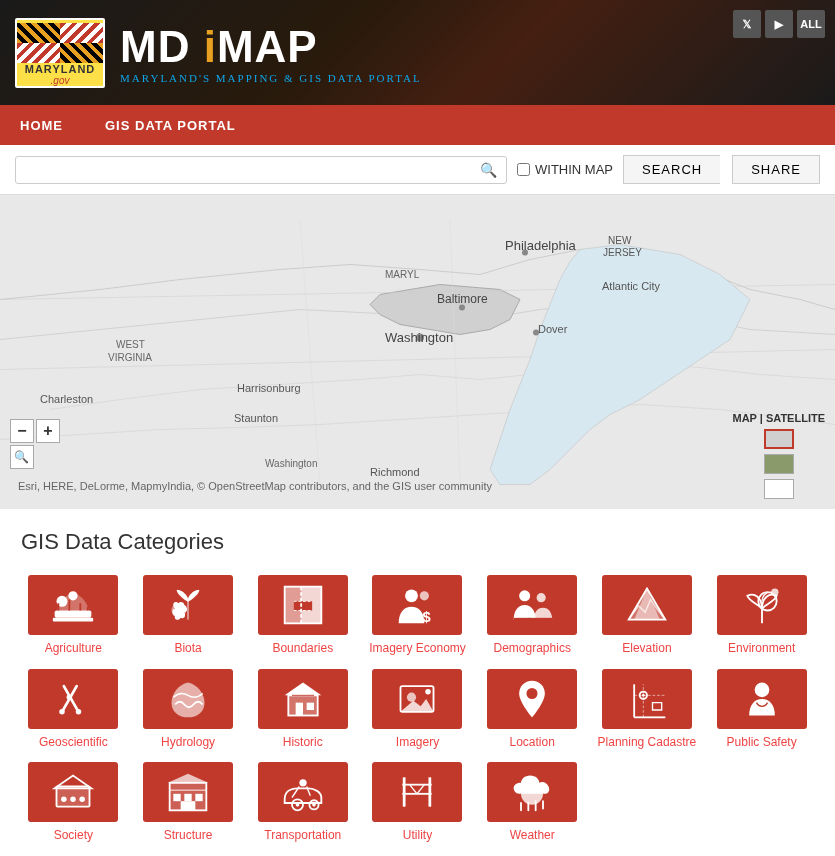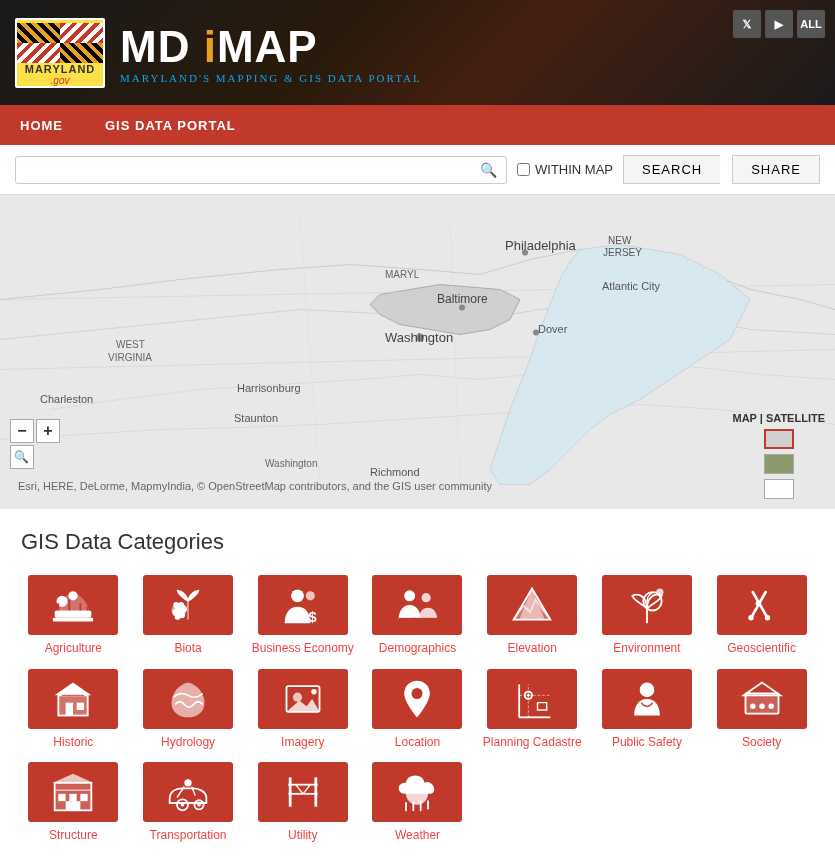--- a/index.html
+++ b/index.html
@@ -433,31 +433,44 @@
       <div class="category-icon">
         <svg class="icon-svg" viewBox="0 0 48 48">
             <path d="M24 40 L24 20 M24 20 C24 20 14 15 12 8 C18 8 24 14 24 20 M24 20 C24 20 34 15 36 8 C30 8 24 14 24 20" fill="white" stroke="white" stroke-width="1"></path>
             <circle cx="14" cy="30" r="8" fill="white" opacity="0.5"></circle>
             <path d="M14 22 C8 18 6 24 10 28 C6 28 6 34 10 36 C8 40 14 42 16 38 C20 40 22 36 20 32 C24 32 24 26 20 24 C20 20 14 20 14 22Z" fill="white"></path>
           </svg>
       </div>
       <span class="category-label">Biota</span>
     </div>
 
+    <div class="category-item">
+      <div class="category-icon">
+        <svg class="icon-svg" viewBox="0 0 48 48">
+            <rect x="4" y="4" width="40" height="40" fill="none" stroke="white" stroke-width="2"></rect>
+            <polygon points="4,4 22,4 22,20 14,20 14,30 22,30 22,44 4,44" fill="white" opacity="0.5"></polygon>
+            <polygon points="22,4 44,4 44,44 22,44 22,30 34,30 34,20 22,20" fill="white" opacity="0.8"></polygon>
+            <line x1="22" y1="4" x2="22" y2="44" stroke="white" stroke-width="2" stroke-dasharray="4,2"></line>
+            <line x1="14" y1="20" x2="34" y2="20" stroke="white" stroke-width="1" stroke-dasharray="3,2"></line>
+            <line x1="14" y1="30" x2="34" y2="30" stroke="white" stroke-width="1" stroke-dasharray="3,2"></line>
+          </svg>
+      </div>
+      <span class="category-label">Boundaries</span>
+    </div>
 
     <div class="category-item">
       <div class="category-icon">
         <svg class="icon-svg" viewBox="0 0 48 48">
             <circle cx="18" cy="14" r="7" fill="white"></circle>
             <circle cx="32" cy="14" r="5" fill="white" opacity="0.7"></circle>
             <path d="M4 44 C4 32 10 26 18 26 C26 26 32 32 32 44" fill="white"></path>
             <text x="30" y="42" font-size="16" fill="white" font-family="Arial" font-weight="bold">$</text>
           </svg>
       </div>
-      <span class="category-label">Business Economy</span>
+      <span class="category-label">Imagery Economy</span>
     </div>
 
     <div class="category-item">
       <div class="category-icon">
         <svg class="icon-svg" viewBox="0 0 48 48">
             <circle cx="16" cy="14" r="6" fill="white"></circle>
             <path d="M4 40 C4 30 9 24 16 24 C23 24 28 30 28 40" fill="white"></path>
             <circle cx="34" cy="16" r="5" fill="white" opacity="0.8"></circle>
             <path d="M26 40 C26 32 30 27 36 27 C42 27 46 32 46 40" fill="white" opacity="0.8"></path>
             <rect x="20" y="38" width="26" height="3" fill="#c0392b"></rect>
@@ -501,40 +514,40 @@
             <circle cx="20" cy="22" r="3" fill="white"></circle>
           </svg>
       </div>
       <span class="category-label">Geoscientific</span>
     </div>
 
 
     <div class="category-item">
       <div class="category-icon">
         <svg class="icon-svg" viewBox="0 0 48 48">
+            <path d="M6 28 C6 18 14 8 24 6 C34 8 42 18 42 28 C42 38 34 44 24 44 C14 44 6 38 6 28Z" fill="white" opacity="0.6"></path>
+            <path d="M10 30 Q15 24 20 30 Q25 36 30 30 Q35 24 40 30" fill="none" stroke="white" stroke-width="2"></path>
+            <path d="M8 22 Q16 15 24 20 Q32 25 40 18" fill="none" stroke="white" stroke-width="1.5"></path>
+          </svg>
+      </div>
+      <span class="category-label">Hydrology</span>
+    </div>
+
+    <div class="category-item">
+      <div class="category-icon">
+        <svg class="icon-svg" viewBox="0 0 48 48">
             <rect x="8" y="20" width="32" height="22" fill="white" opacity="0.3"></rect>
             <rect x="8" y="20" width="32" height="22" fill="none" stroke="white" stroke-width="2"></rect>
             <polygon points="4,20 24,6 44,20" fill="white"></polygon>
             <rect x="16" y="28" width="8" height="14" fill="white"></rect>
             <rect x="28" y="28" width="8" height="8" fill="white"></rect>
             <line x1="12" y1="20" x2="36" y2="20" stroke="#c0392b" stroke-width="1"></line>
           </svg>
       </div>
       <span class="category-label">Historic</span>
-    </div>
-
-    <div class="category-item">
-      <div class="category-icon">
-        <svg class="icon-svg" viewBox="0 0 48 48">
-            <path d="M6 28 C6 18 14 8 24 6 C34 8 42 18 42 28 C42 38 34 44 24 44 C14 44 6 38 6 28Z" fill="white" opacity="0.6"></path>
-            <path d="M10 30 Q15 24 20 30 Q25 36 30 30 Q35 24 40 30" fill="none" stroke="white" stroke-width="2"></path>
-            <path d="M8 22 Q16 15 24 20 Q32 25 40 18" fill="none" stroke="white" stroke-width="1.5"></path>
-          </svg>
-      </div>
-      <span class="category-label">Hydrology</span>
     </div>
 
     <div class="category-item">
       <div class="category-icon">
         <svg class="icon-svg" viewBox="0 0 48 48">
             <rect x="6" y="10" width="36" height="28" rx="2" fill="none" stroke="white" stroke-width="2"></rect>
             <circle cx="18" cy="22" r="5" fill="white" opacity="0.7"></circle>
             <polygon points="6,38 20,26 28,32 34,24 42,38" fill="white" opacity="0.8"></polygon>
             <circle cx="36" cy="16" r="3" fill="white"></circle>
           </svg>

